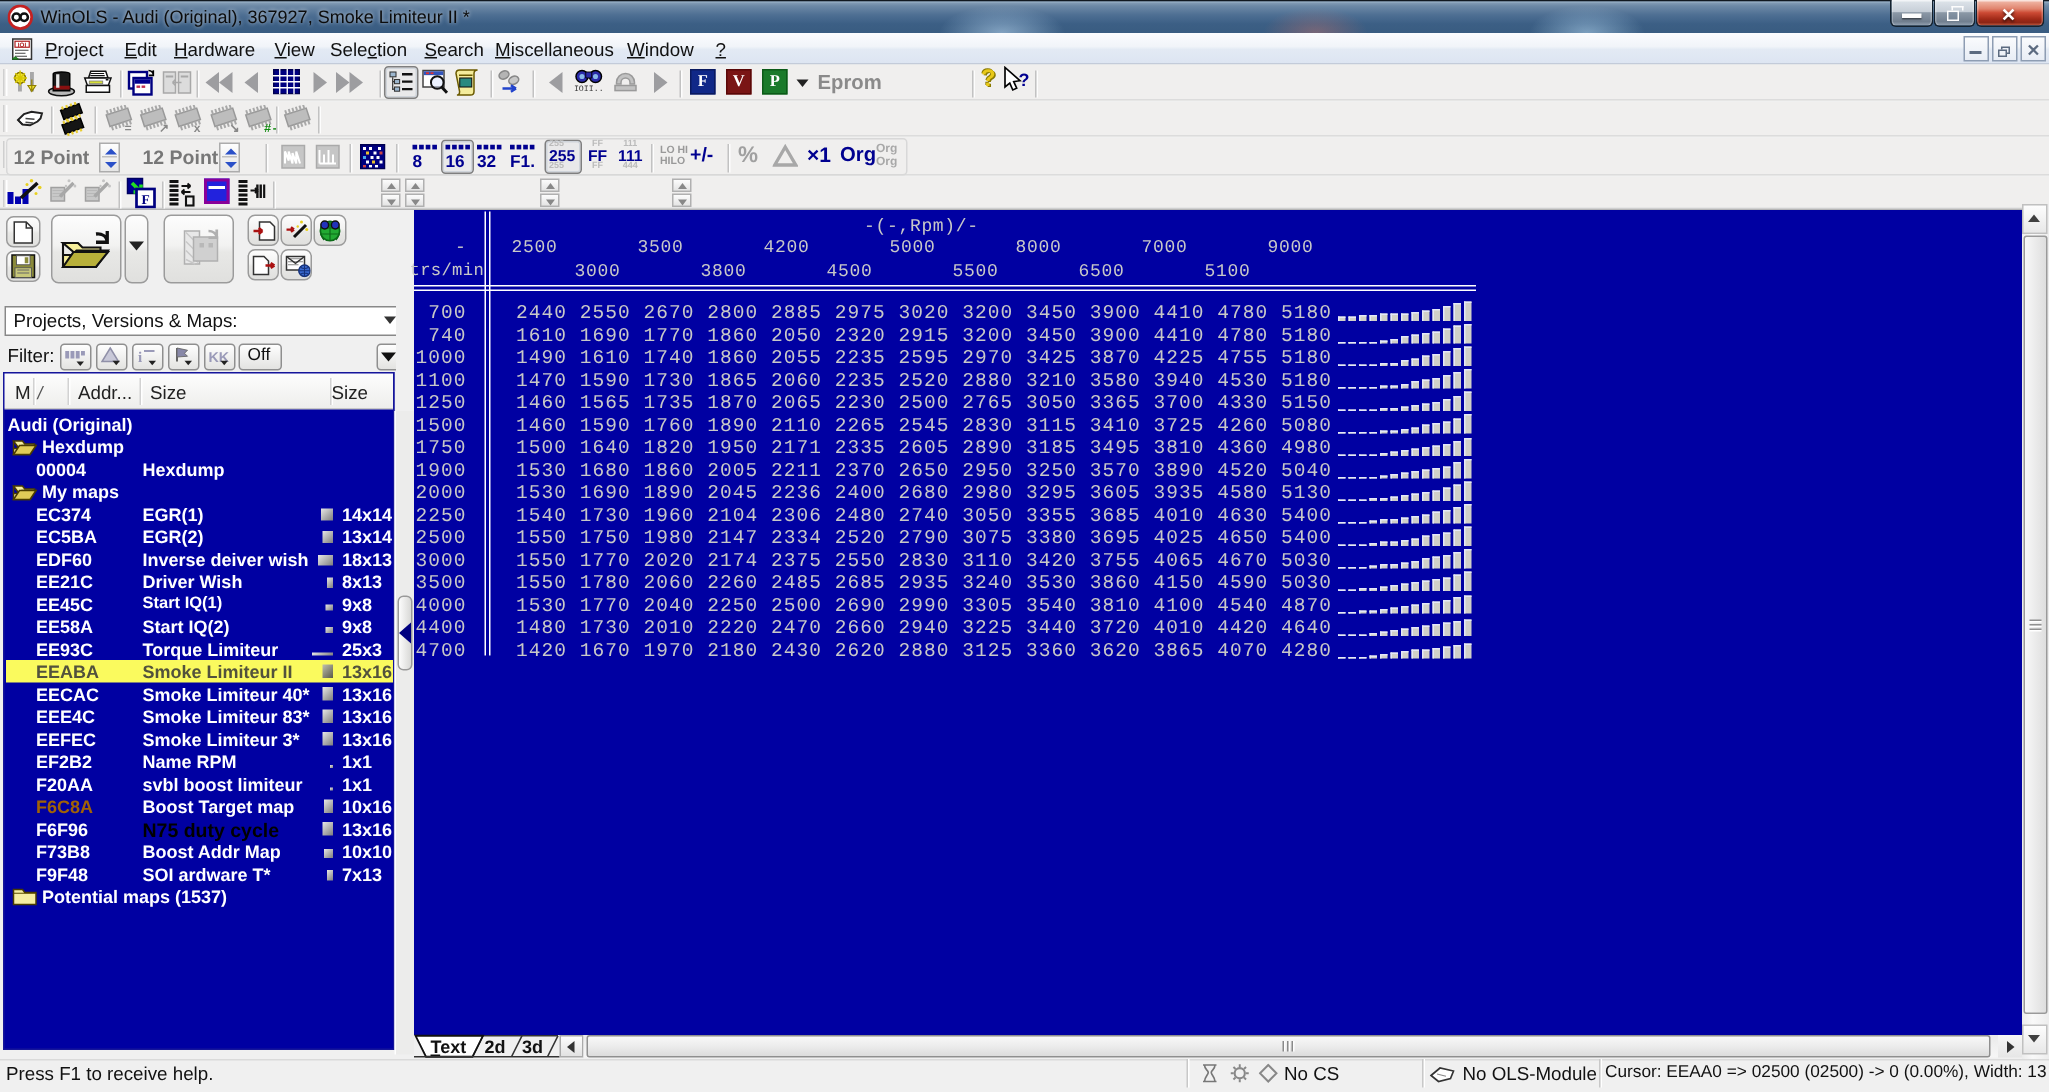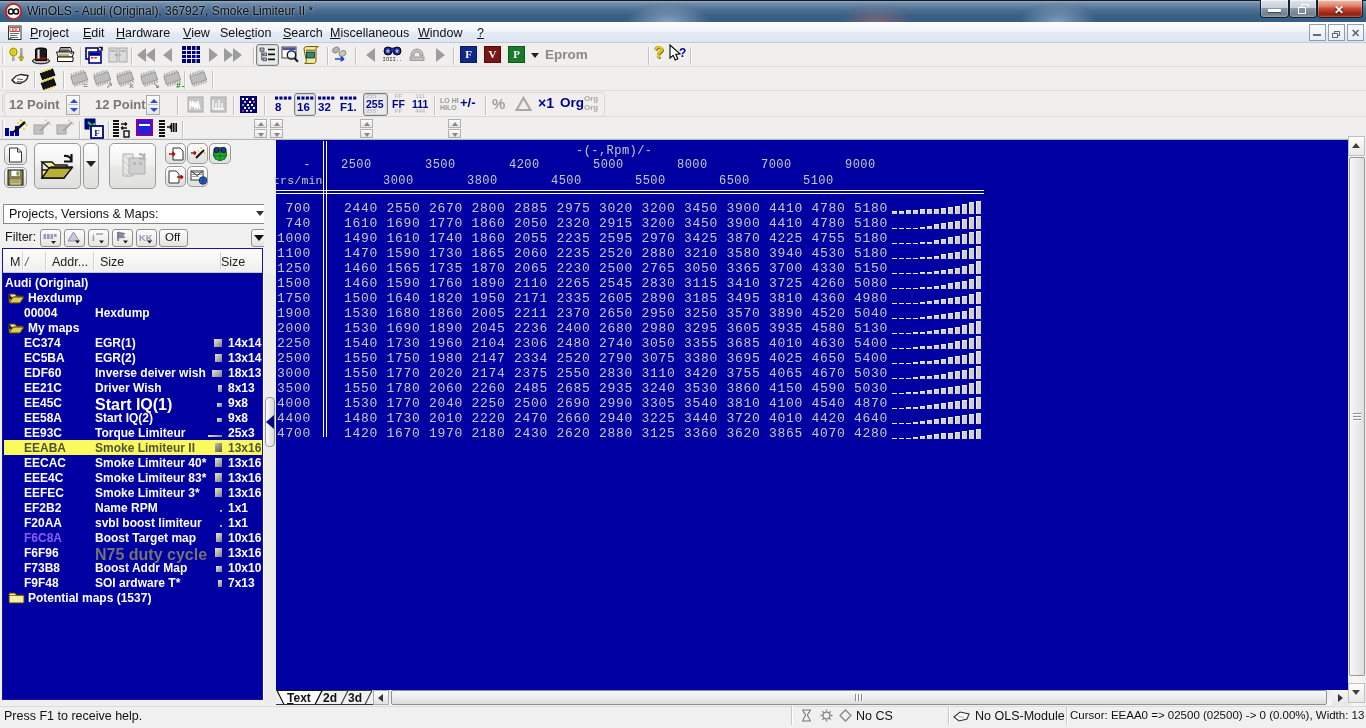--- a/index.html
+++ b/index.html
@@ -649,21 +649,21 @@
 <div class="abs" style="left:228px;top:351px;font-size:12px;font-weight:bold;color:#fff">13x14</div>
 <div class="abs" style="left:24px;top:366px;font-size:12px;font-weight:bold;color:#fff">EDF60</div>
 <div class="abs" style="left:95px;top:366px;font-size:12px;font-weight:bold;color:#fff">Inverse deiver wish</div>
 <div class="abs" style="left:212px;top:370px;width:10px;height:7px;background:linear-gradient(135deg,#e8e8e8,#7e7e7e)"></div>
 <div class="abs" style="left:228px;top:366px;font-size:12px;font-weight:bold;color:#fff">18x13</div>
 <div class="abs" style="left:24px;top:381px;font-size:12px;font-weight:bold;color:#fff">EE21C</div>
 <div class="abs" style="left:95px;top:381px;font-size:12px;font-weight:bold;color:#fff">Driver Wish</div>
 <div class="abs" style="left:218px;top:385px;width:4px;height:7px;background:linear-gradient(135deg,#e8e8e8,#7e7e7e)"></div>
 <div class="abs" style="left:228px;top:381px;font-size:12px;font-weight:bold;color:#fff">8x13</div>
 <div class="abs" style="left:24px;top:396px;font-size:12px;font-weight:bold;color:#fff">EE45C</div>
-<div class="abs" style="left:95px;top:396px;font-size:16px;font-weight:bold;color:#fff">Start IQ(1)</div>
+<div class="abs" style="left:95px;top:396px;font-size:11px;font-weight:bold;color:#fff">Start IQ(1)</div>
 <div class="abs" style="left:217px;top:403px;width:5px;height:4px;background:linear-gradient(135deg,#e8e8e8,#7e7e7e)"></div>
 <div class="abs" style="left:228px;top:396px;font-size:12px;font-weight:bold;color:#fff">9x8</div>
 <div class="abs" style="left:24px;top:411px;font-size:12px;font-weight:bold;color:#fff">EE58A</div>
 <div class="abs" style="left:95px;top:411px;font-size:12px;font-weight:bold;color:#fff">Start IQ(2)</div>
 <div class="abs" style="left:217px;top:418px;width:5px;height:4px;background:linear-gradient(135deg,#e8e8e8,#7e7e7e)"></div>
 <div class="abs" style="left:228px;top:411px;font-size:12px;font-weight:bold;color:#fff">9x8</div>
 <div class="abs" style="left:24px;top:426px;font-size:12px;font-weight:bold;color:#fff">EE93C</div>
 <div class="abs" style="left:95px;top:426px;font-size:12px;font-weight:bold;color:#fff">Torque Limiteur</div>
 <div class="abs" style="left:208px;top:435px;width:14px;height:2px;background:linear-gradient(135deg,#e8e8e8,#7e7e7e)"></div>
 <div class="abs" style="left:228px;top:426px;font-size:12px;font-weight:bold;color:#fff">25x3</div>
@@ -685,26 +685,26 @@
 <div class="abs" style="left:215px;top:488px;width:7px;height:9px;background:linear-gradient(135deg,#e8e8e8,#7e7e7e)"></div>
 <div class="abs" style="left:228px;top:486px;font-size:12px;font-weight:bold;color:#fff">13x16</div>
 <div class="abs" style="left:24px;top:501px;font-size:12px;font-weight:bold;color:#fff">EF2B2</div>
 <div class="abs" style="left:95px;top:501px;font-size:12px;font-weight:bold;color:#fff">Name RPM</div>
 <div class="abs" style="left:220px;top:510px;width:2px;height:2px;background:linear-gradient(135deg,#e8e8e8,#7e7e7e)"></div>
 <div class="abs" style="left:228px;top:501px;font-size:12px;font-weight:bold;color:#fff">1x1</div>
 <div class="abs" style="left:24px;top:516px;font-size:12px;font-weight:bold;color:#fff">F20AA</div>
 <div class="abs" style="left:95px;top:516px;font-size:12px;font-weight:bold;color:#fff">svbl boost limiteur</div>
 <div class="abs" style="left:220px;top:525px;width:2px;height:2px;background:linear-gradient(135deg,#e8e8e8,#7e7e7e)"></div>
 <div class="abs" style="left:228px;top:516px;font-size:12px;font-weight:bold;color:#fff">1x1</div>
-<div class="abs" style="left:24px;top:531px;font-size:12px;font-weight:bold;color:#8b5cf6">F6C8A</div>
+<div class="abs" style="left:24px;top:531px;font-size:12px;font-weight:bold;color:#a16207">F6C8A</div>
 <div class="abs" style="left:95px;top:531px;font-size:12px;font-weight:bold;color:#fff">Boost Target map</div>
 <div class="abs" style="left:216px;top:533px;width:6px;height:9px;background:linear-gradient(135deg,#e8e8e8,#7e7e7e)"></div>
 <div class="abs" style="left:228px;top:531px;font-size:12px;font-weight:bold;color:#fff">10x16</div>
 <div class="abs" style="left:24px;top:546px;font-size:12px;font-weight:bold;color:#fff">F6F96</div>
-<div class="abs" style="left:95px;top:546px;font-size:16px;font-weight:bold;color:#737373">N75 duty cycle</div>
+<div class="abs" style="left:95px;top:546px;font-size:13px;font-weight:bold;color:#000000">N75 duty cycle</div>
 <div class="abs" style="left:215px;top:548px;width:7px;height:9px;background:linear-gradient(135deg,#e8e8e8,#7e7e7e)"></div>
 <div class="abs" style="left:228px;top:546px;font-size:12px;font-weight:bold;color:#fff">13x16</div>
 <div class="abs" style="left:24px;top:561px;font-size:12px;font-weight:bold;color:#fff">F73B8</div>
 <div class="abs" style="left:95px;top:561px;font-size:12px;font-weight:bold;color:#fff">Boost Addr Map</div>
 <div class="abs" style="left:216px;top:566px;width:6px;height:6px;background:linear-gradient(135deg,#e8e8e8,#7e7e7e)"></div>
 <div class="abs" style="left:228px;top:561px;font-size:12px;font-weight:bold;color:#fff">10x10</div>
 <div class="abs" style="left:24px;top:576px;font-size:12px;font-weight:bold;color:#fff">F9F48</div>
 <div class="abs" style="left:95px;top:576px;font-size:12px;font-weight:bold;color:#fff">SOI ardware T*</div>
 <div class="abs" style="left:218px;top:580px;width:4px;height:7px;background:linear-gradient(135deg,#e8e8e8,#7e7e7e)"></div>
 <div class="abs" style="left:228px;top:576px;font-size:12px;font-weight:bold;color:#fff">7x13</div>

